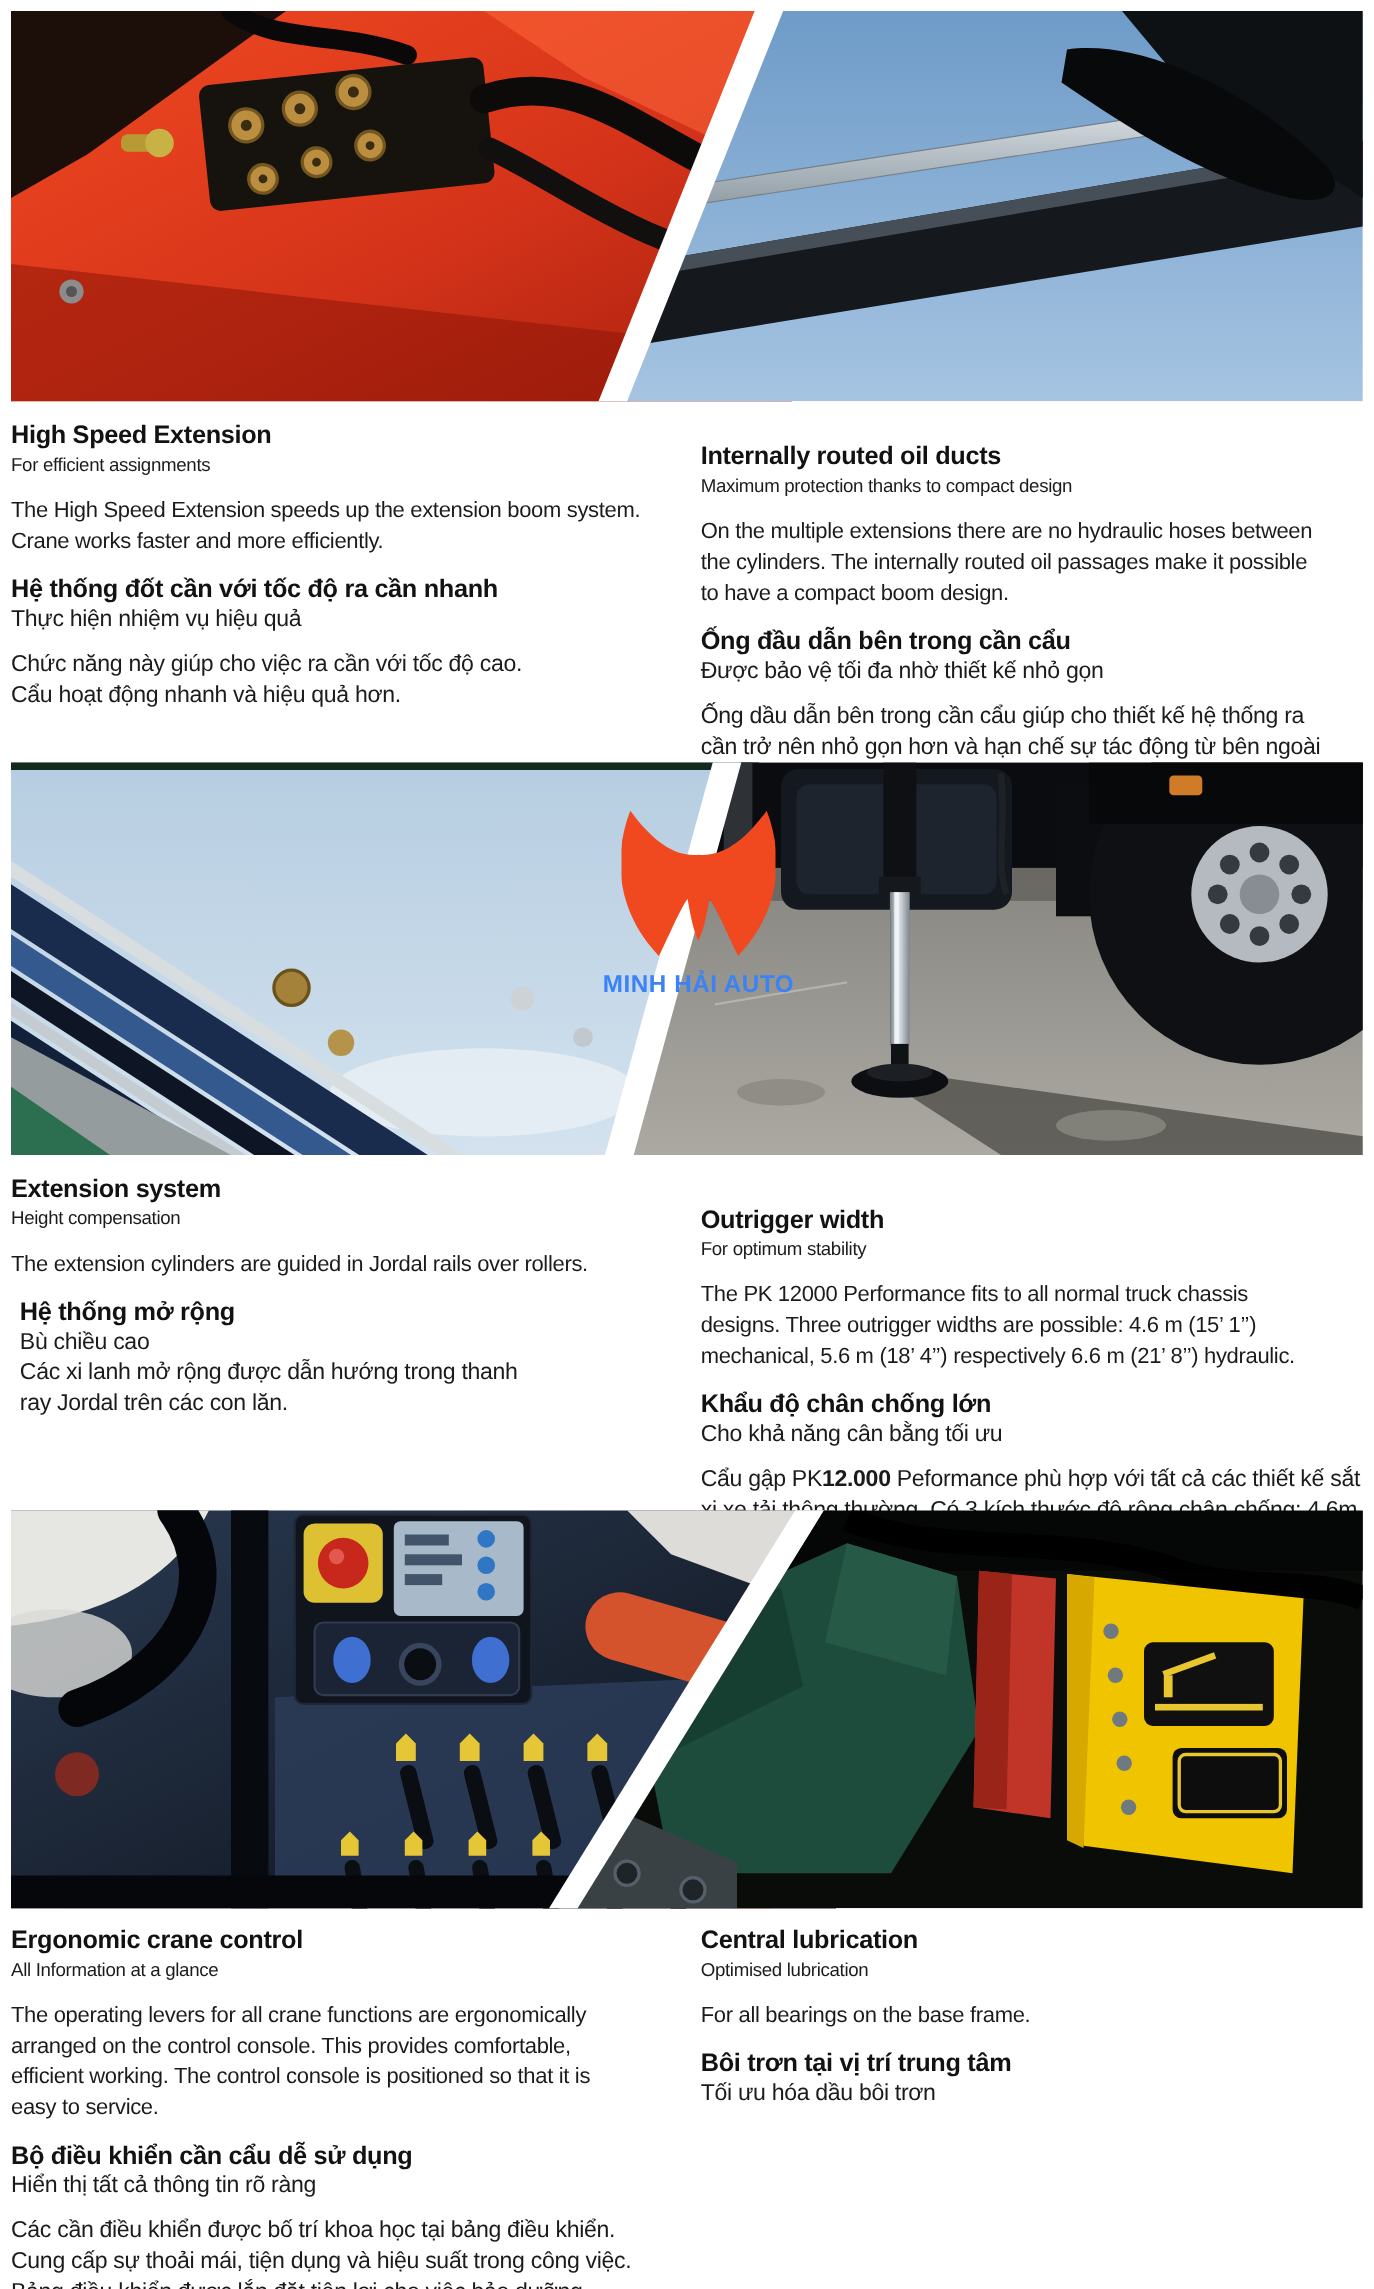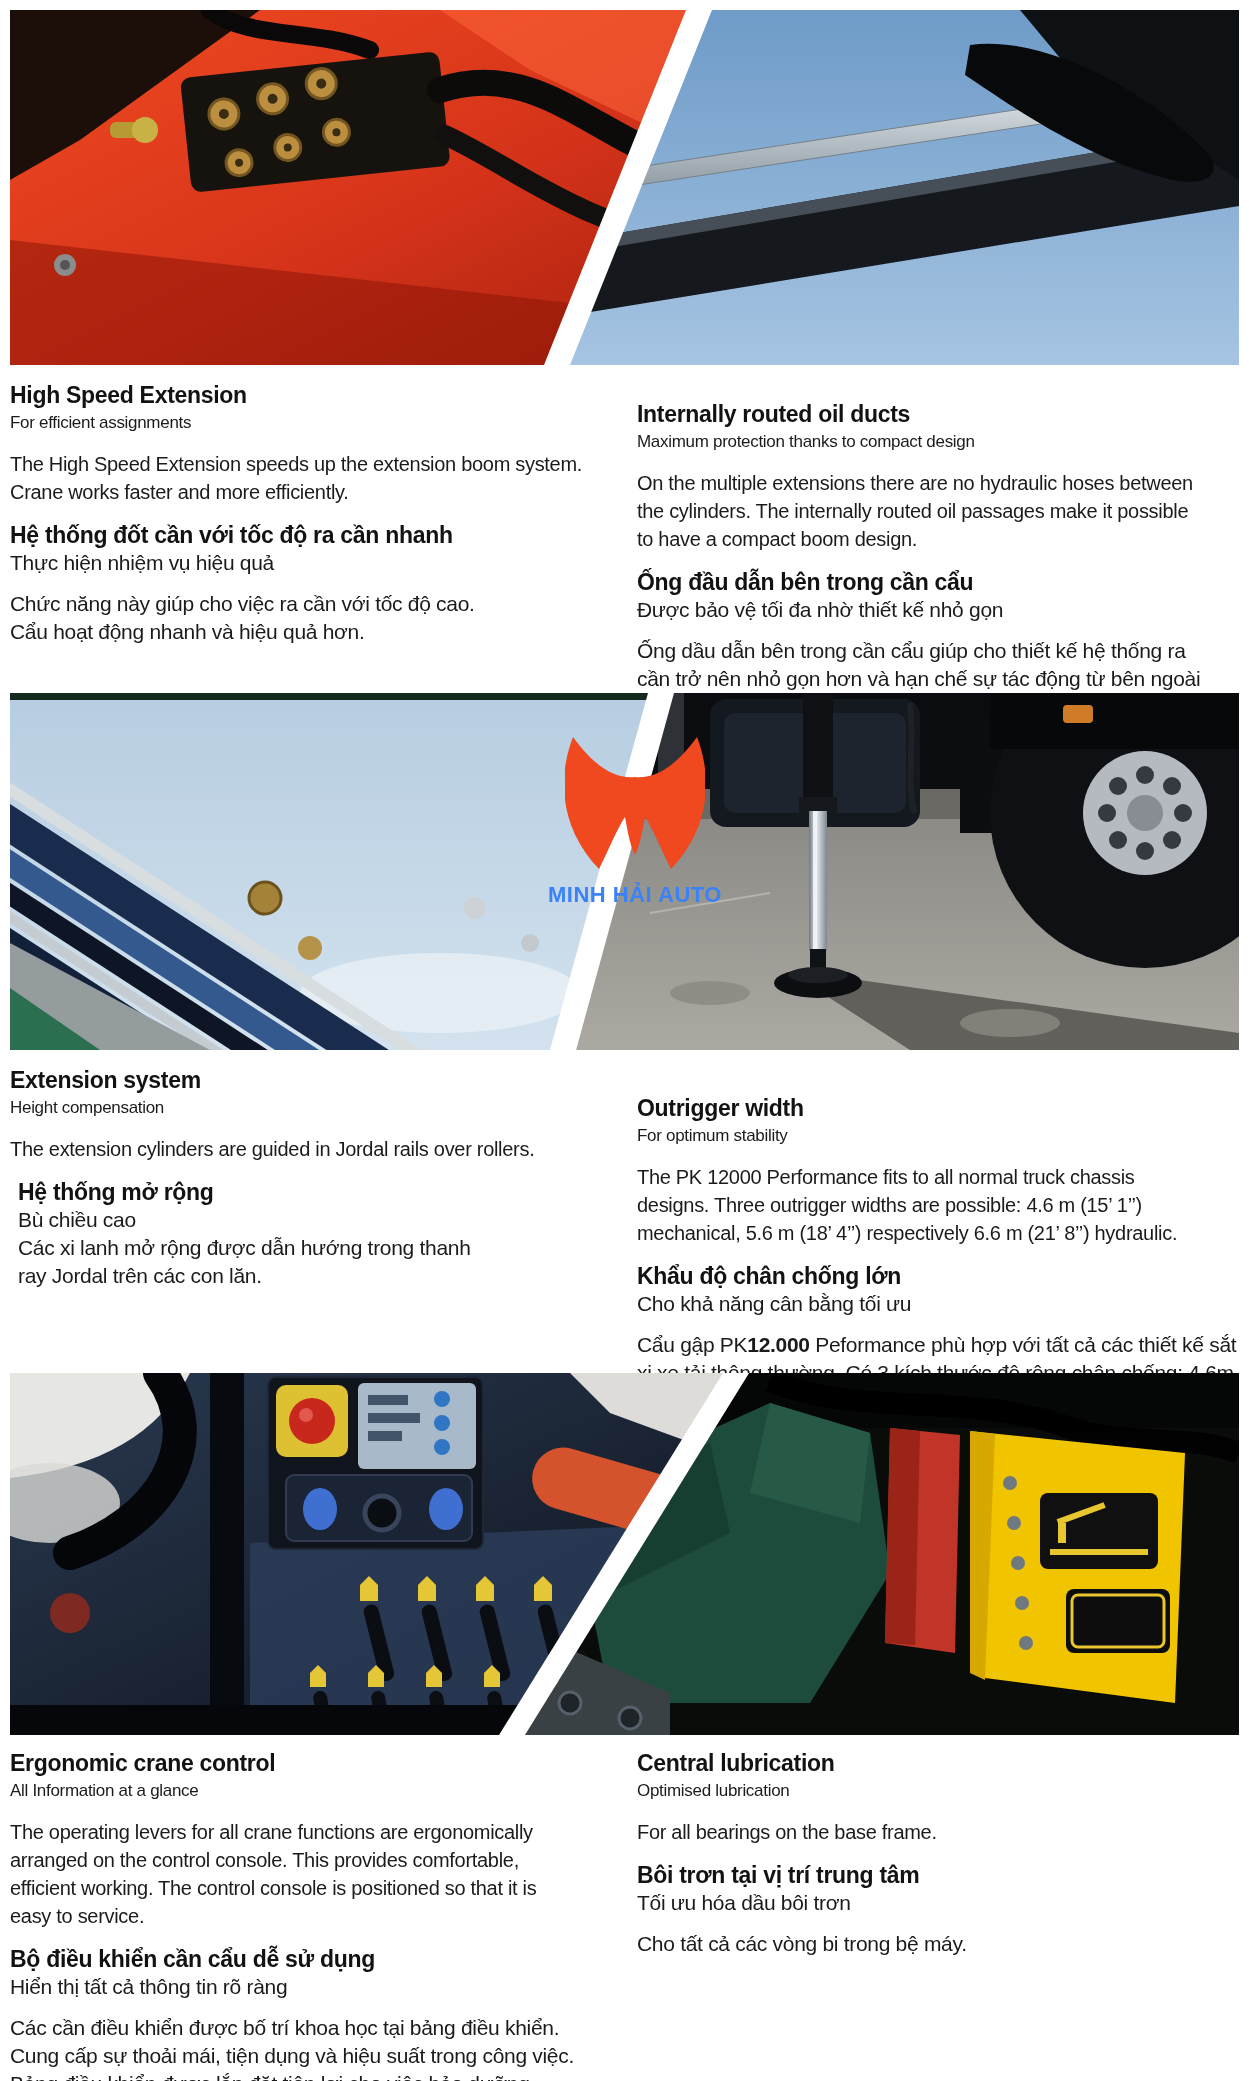--- a/index.html
+++ b/index.html
@@ -380,16 +380,15 @@
 Cung cấp sự thoải mái, tiện dụng và hiệu suất trong công việc.
 Bảng điều khiển được lắp đặt tiện lợi cho việc bảo dưỡng.</p>
   </section>
 
   <section class="txt" id="s3-right">
     <h3>Central lubrication</h3>
     <div class="sub">Optimised lubrication</div>
     <p>For all bearings on the base frame.</p>
     <h3>Bôi trơn tại vị trí trung tâm</h3>
     <div class="sub vi">Tối ưu hóa dầu bôi trơn</div>
-    <p class="vi">Cho tất cả các vòng bi trong bệ máy.</p>
   </section>
 
 </div>
 
 </body></html>

